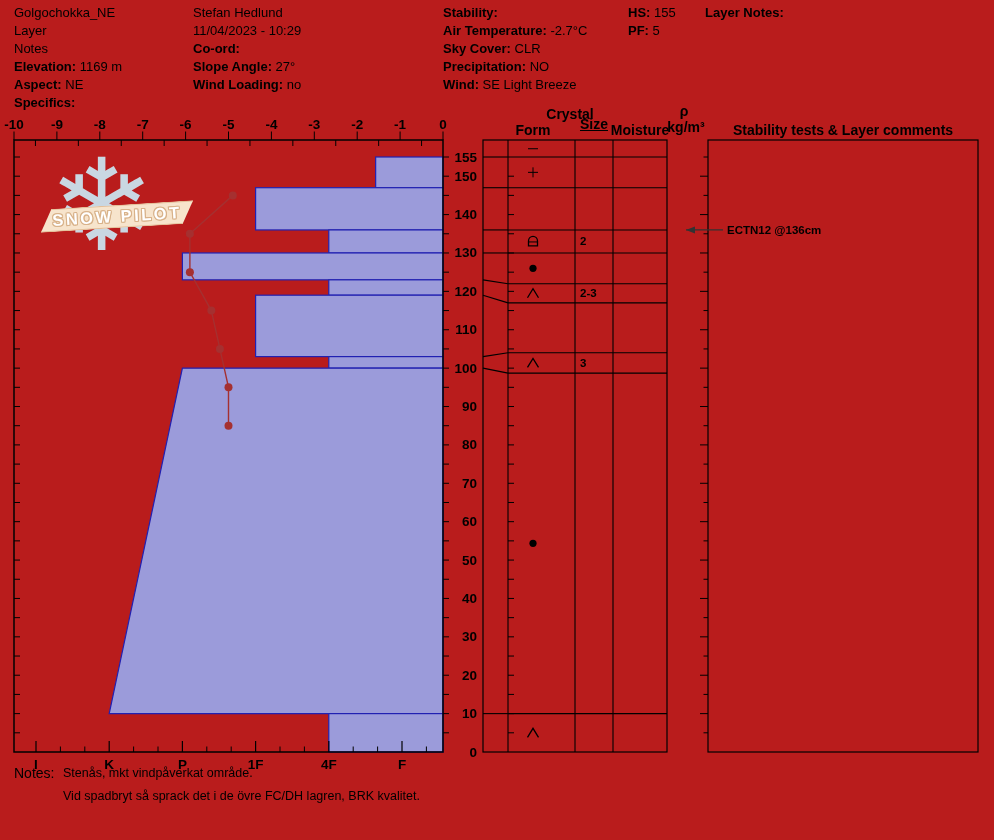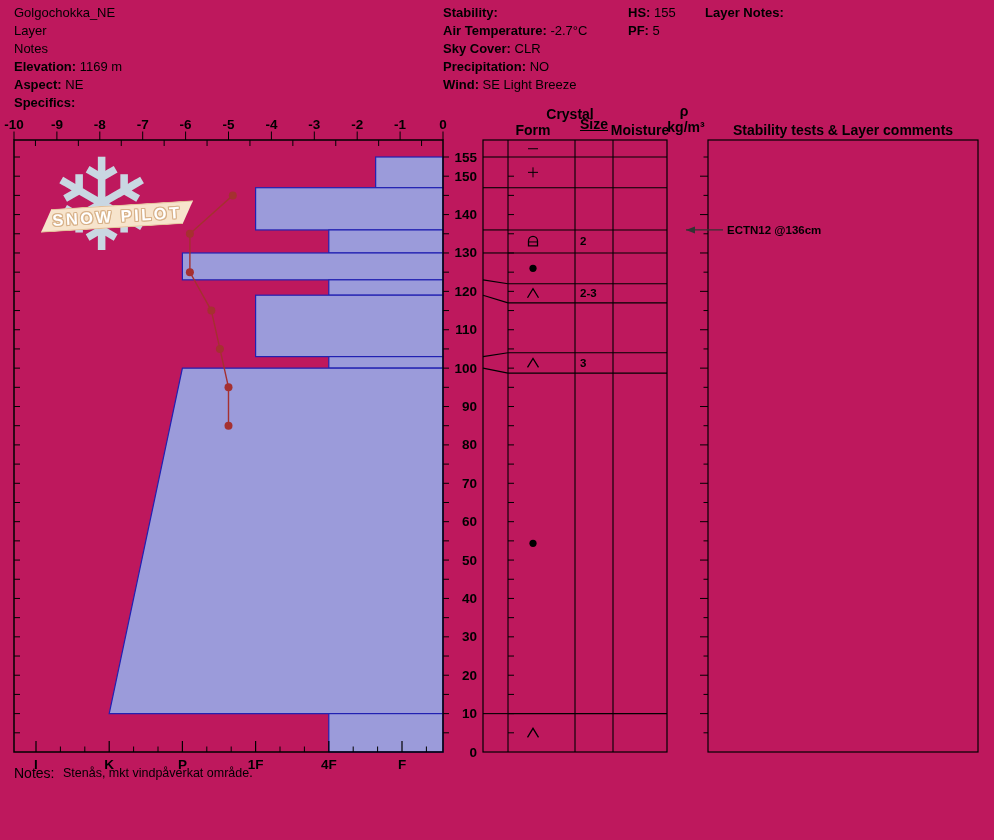--- a/index.html
+++ b/index.html
@@ -1,16 +1,16 @@
 <!DOCTYPE html>
 <html><head>
 <meta charset="utf-8">
 <style>
   html,body{margin:0;padding:0;background:#fff;}
-  .page{position:relative;width:994px;height:840px;background:#be185d;overflow:hidden;
+  .page{position:relative;width:994px;height:840px;background:#b91c1c;overflow:hidden;
         font-family:"Liberation Sans",sans-serif;color:#000;}
   .hcol{position:absolute;font-size:13px;line-height:18px;white-space:nowrap;}
   .hcol b{font-weight:bold;margin-top:40px;}
   .hline{display:block;}
   .thead{position:absolute;font-size:14px;font-weight:bold;text-align:center;white-space:nowrap;}
   .notes{position:absolute;left:14px;top:762px;font-size:12.5px;line-height:22.5px;}
   .notes .nlabel{position:absolute;left:0;top:0;font-weight:normal;font-size:14px;text-align:right;}
   .notes .nlines{position:absolute;left:49px;top:0;width:600px;}
   .wm{position:absolute;left:40px;top:156px;width:170px;height:145px;}
   .wm-flake{position:absolute;left:8px;top:-14px;font-size:128px;line-height:1;color:#c9d7e2;}
@@ -30,20 +30,27 @@
 
   <div class="hcol" style="left:14px;top:4px;">
     <span class="hline">Golgochokka_NE</span>
     <span class="hline">Layer</span>
     <span class="hline">Notes</span>
     <span class="hline"><b>Elevation:</b> <span>1169 m</span></span>
     <span class="hline"><b>Aspect:</b> <span>NE</span></span>
     <span class="hline"><b>Specifics:</b> <span></span></span>
   </div>
 
+  <div class="hcol" style="left:193px;top:4px;">
+    <span class="hline">Stefan Hedlund</span>
+    <span class="hline">11/04/2023 - 10:29</span>
+    <span class="hline"><b>Co-ord:</b> <span></span></span>
+    <span class="hline"><b>Slope Angle:</b> <span>27°</span></span>
+    <span class="hline"><b>Wind Loading:</b> <span>no</span></span>
+  </div>
 
   <div class="hcol" style="left:443px;top:4px;">
     <span class="hline"><b>Stability:</b> <span></span></span>
     <span class="hline"><b>Air Temperature:</b> <span>-2.7°C</span></span>
     <span class="hline"><b>Sky Cover:</b> <span>CLR</span></span>
     <span class="hline"><b>Precipitation:</b> <span>NO</span></span>
     <span class="hline"><b>Wind:</b> <span>SE Light Breeze</span></span>
   </div>
 
   <div class="hcol" style="left:628px;top:4px;">
@@ -340,16 +347,17 @@
   <div class="thead" style="left:564px;top:116px;width:60px;text-decoration:underline;">Size</div>
   <div class="thead" style="left:610px;top:122px;width:60px;">Moisture</div>
   <div class="thead" style="left:664px;top:103px;width:40px;">ρ</div>
   <div class="thead" style="left:656px;top:119px;width:60px;">kg/m³</div>
   <div class="thead" style="left:713px;top:122px;width:260px;">Stability tests &amp; Layer comments</div>
 
   <div class="notes">
     <span class="nlabel">Notes:</span>
     <div class="nlines">
       <span class="hline">Stenås, mkt vindpåverkat område.</span>
+      <span class="hline">Vid spadbryt så sprack det i de övre FC/DH lagren, BRK kvalitet.</span>
     </div>
   </div>
 
 </div>
 
 </body></html>

